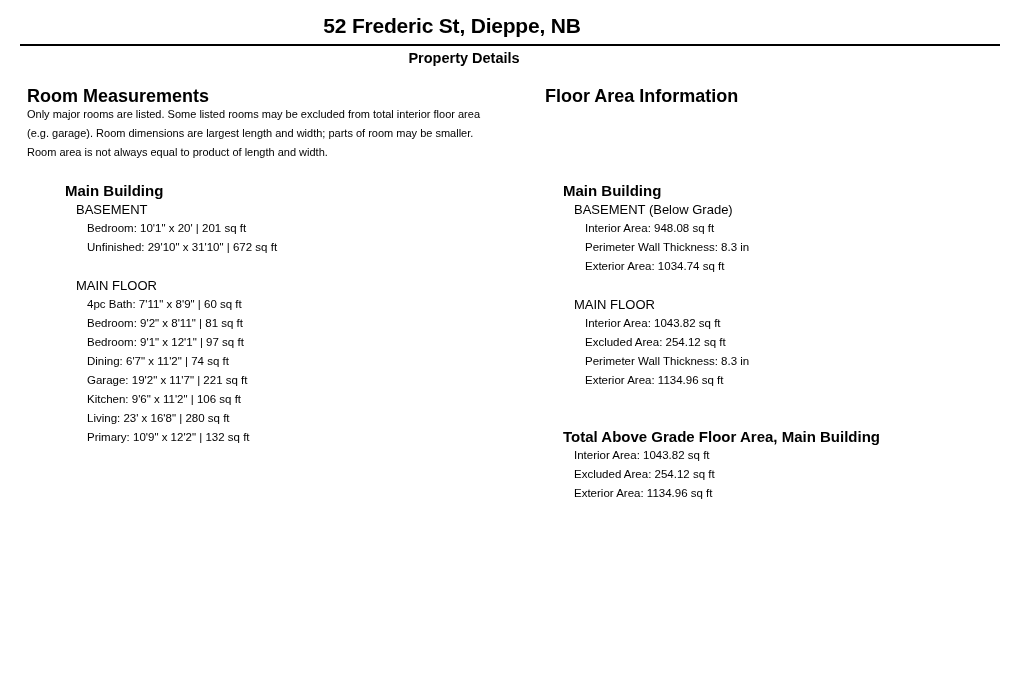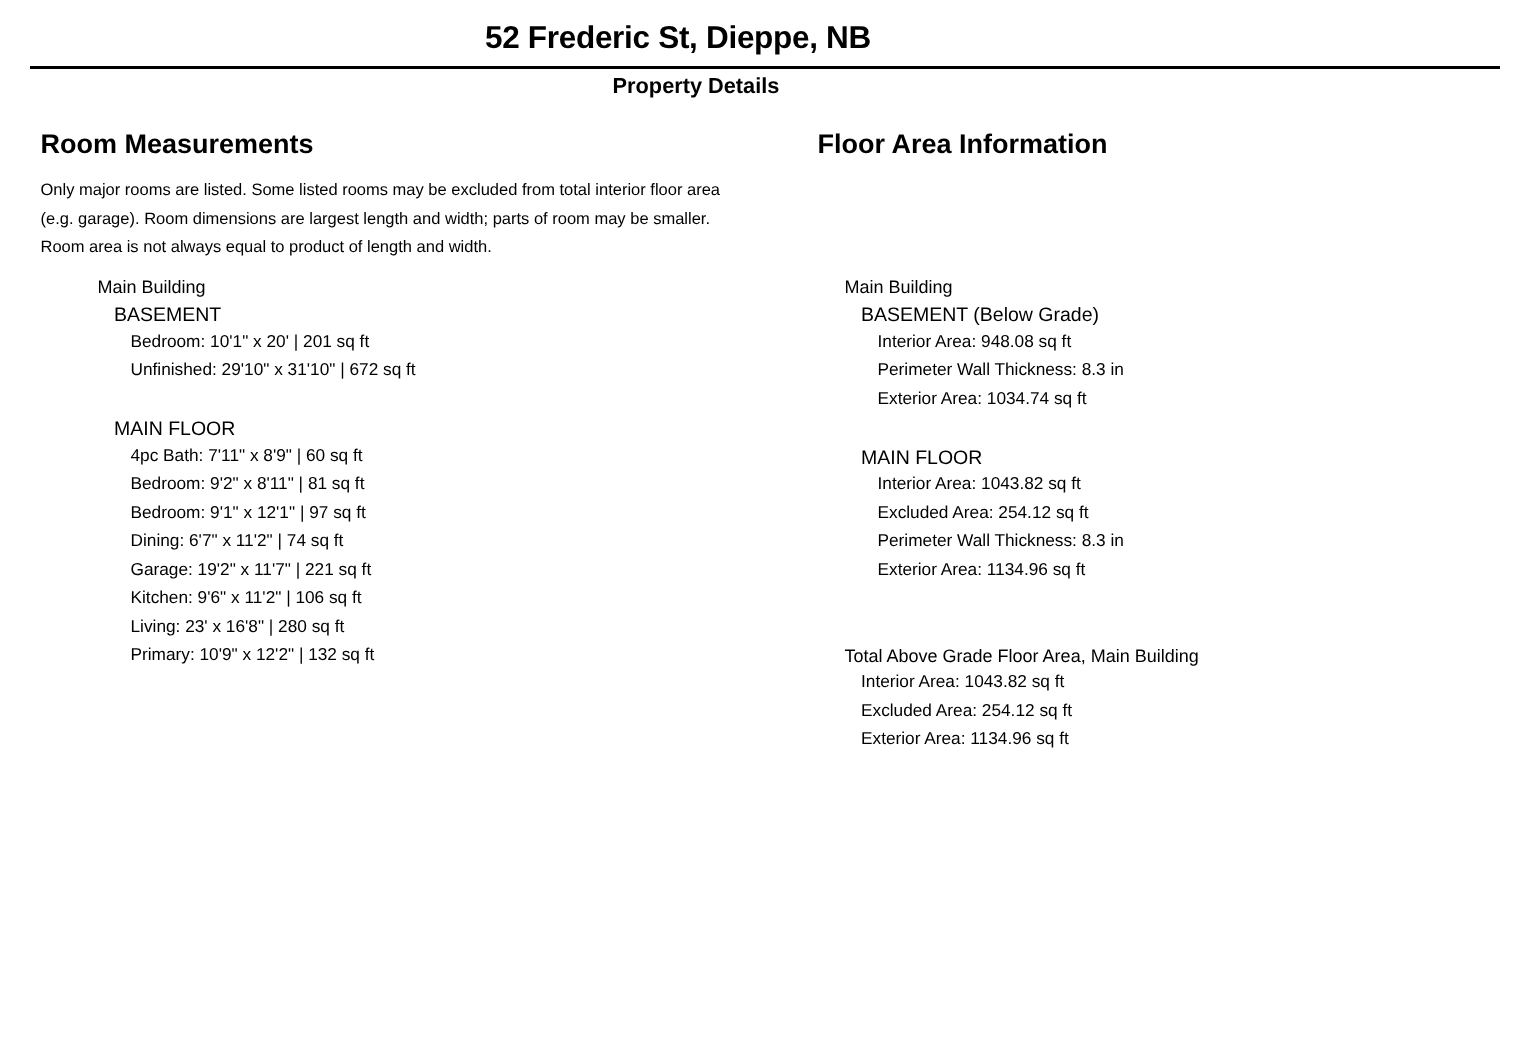--- a/index.html
+++ b/index.html
@@ -15,23 +15,23 @@
     position: absolute; top: 44px; left: 20px; width: 980px; height: 2px; background: #000;
   }
   .subtitle {
     position: absolute; top: 50px; left: 0; width: 928px; text-align: center;
     font-size: 14.5px; font-weight: bold;
   }
   .col { position: absolute; top: 88px; }
   .col.left { left: 27px; width: 475px; }
   .col.right { left: 545px; width: 485px; }
   .sec-heading { font-size: 18px; font-weight: bold; line-height: 17px; }
-  .sec-desc { font-size: 11px; line-height: 19px; margin-top: 13px; }
+  .sec-desc { font-size: 11px; line-height: 19px; margin-top: 0; }
   .block { position: absolute; }
-  .bldg { font-size: 12px; font-weight: normal; line-height: 18px; }
+  .bldg { font-size: 15px; font-weight: bold; line-height: 18px; }
   .floor { font-size: 13px; line-height: 19px; padding-left: 11px; }
   .item { font-size: 11.5px; line-height: 19px; padding-left: 22px; }
   .gap { height: 19px; }
 </style>
 </head>
 <body>
 
 <div class="title">52 Frederic St, Dieppe, NB</div>
 <div class="rule"></div>
 <div class="subtitle">Property Details</div>

